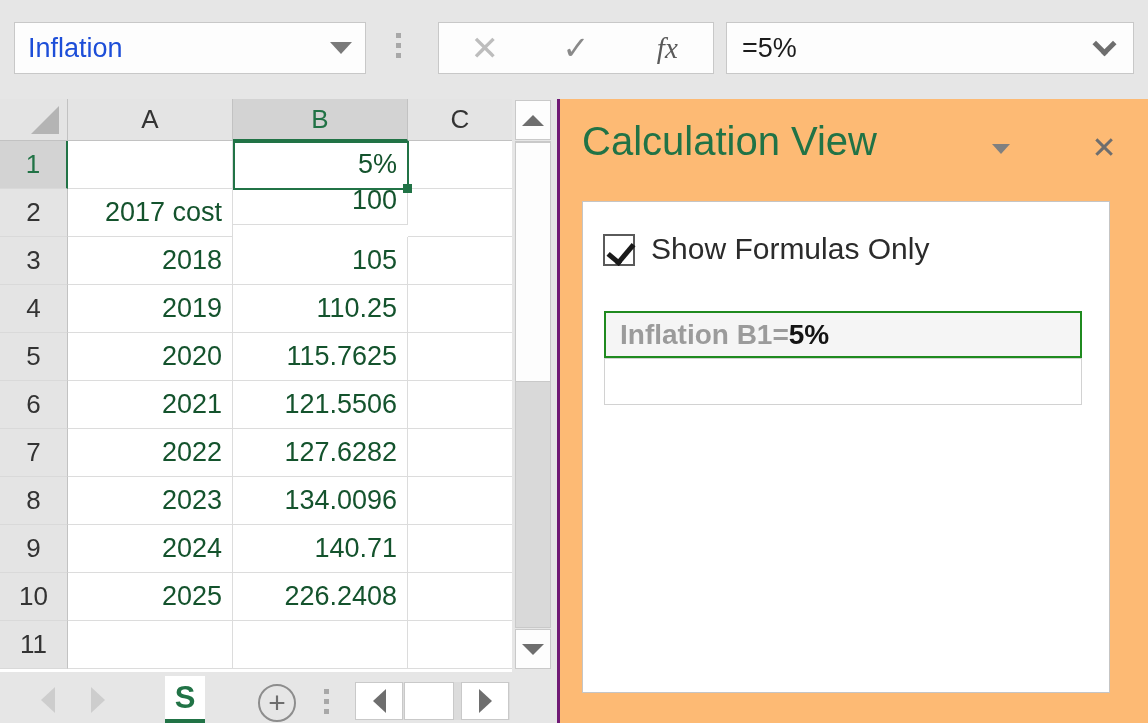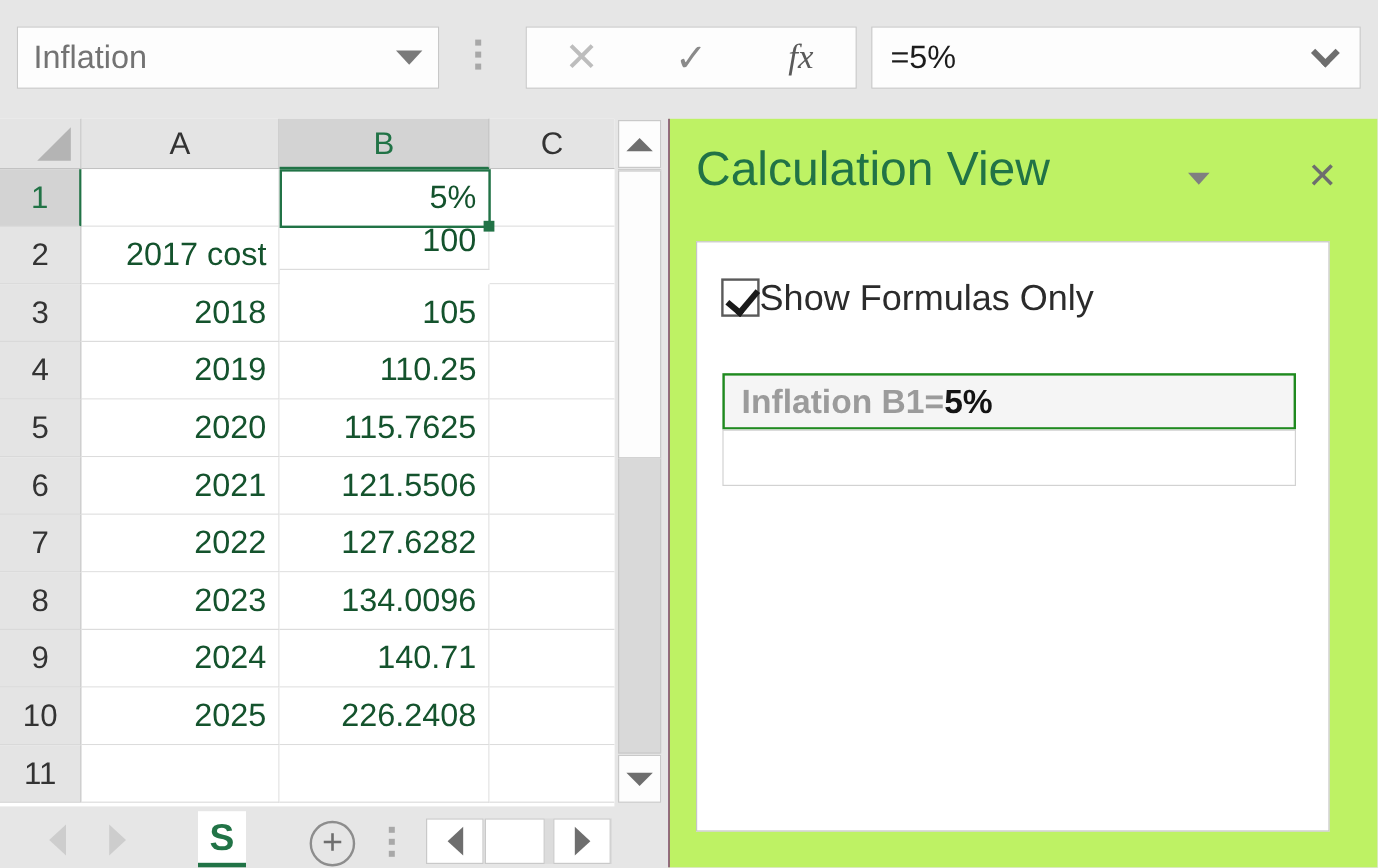--- a/index.html
+++ b/index.html
@@ -11,21 +11,21 @@
   }
   #app { position: relative; width: 1148px; height: 723px; background: #e6e6e6; }
 
   
   .namebox {
     position: absolute; left: 14px; top: 22px; width: 352px; height: 52px;
     background: #fdfdfd; border: 1px solid #c8c8c8;
     display: flex; align-items: center;
   }
   .namebox-text {
-    flex: 1; padding-left: 13px; font-size: 27px; color: #737373;
+    flex: 1; padding-left: 13px; font-size: 27px; color: #1d4ed8;
     white-space: nowrap; overflow: hidden;
   }
   .namebox-caret { width: 48px; display: flex; align-items: center; justify-content: center; }
   .tri-down {
     width: 0; height: 0; border-left: 11px solid transparent;
     border-right: 11px solid transparent; border-top: 12px solid #7a7a7a;
   }
   .grip3 {
     position: absolute; top: 33px; display: flex; flex-direction: column;
     gap: 5px; align-items: center;
@@ -148,38 +148,38 @@
     position: absolute; top: 6px; width: 48px; height: 38px;
     background: #fff; border: 1px solid #c9c9c9;
     display: flex; align-items: center; justify-content: center;
   }
   #hs-left { left: 355px; }
   #hs-right { left: 461px; }
   #hs-thumb { position: absolute; left: 404px; top: 6px; width: 50px; height: 38px; background: #fff; border: 1px solid #c9c9c9; }
   #hs-track { position: absolute; left: 355px; top: 6px; width: 155px; height: 38px; background: #dcdcdc; }
 
   
-  #pane { position: absolute; left: 557px; top: 99px; width: 591px; height: 624px; background: #bef264; border-left: 1px solid #701a75; }
+  #pane { position: absolute; left: 557px; top: 99px; width: 591px; height: 624px; background: #fdba74; border-left: 3px solid #701a75; }
   #pane-title {
     position: absolute; left: 22px; top: 20px; font-size: 40px; color: #217346;
     white-space: nowrap;
   }
   #pane-caret { position: absolute; left: 432px; top: 45px; }
   #pane-caret .tri-down { border-left-width: 9px; border-right-width: 9px; border-top-width: 10px; border-top-color: #808080; }
   #pane-close {
     position: absolute; left: 527px; top: 32px; width: 34px; height: 34px;
     display: flex; align-items: center; justify-content: center;
     font-size: 30px; color: #6e6e6e; font-weight: 500; line-height: 1;
   }
 
   #pane-body {
     position: absolute; left: 22px; top: 102px; width: 528px; height: 492px;
     background: #fff; border: 1px solid #c5c5c5;
   }
-  #chk-row { position: absolute; left: 20px; top: 30px; display: flex; align-items: flex-start; }
+  #chk-row { position: absolute; left: 20px; top: 30px; display: flex; align-items: flex-end; gap: 16px; }
   .checkbox {
     width: 32px; height: 32px; border: 2px solid #5a5a5a; background: #fff;
     position: relative; flex: none;
   }
   .checkbox::after {
     content: ""; position: absolute; left: 8px; top: 2px; width: 11px; height: 21px;
     border-right: 5px solid #1a1a1a; border-bottom: 5px solid #1a1a1a;
     transform: rotate(40deg);
   }
   #chk-label { font-size: 30px; color: #2b2b2b; white-space: nowrap; }

